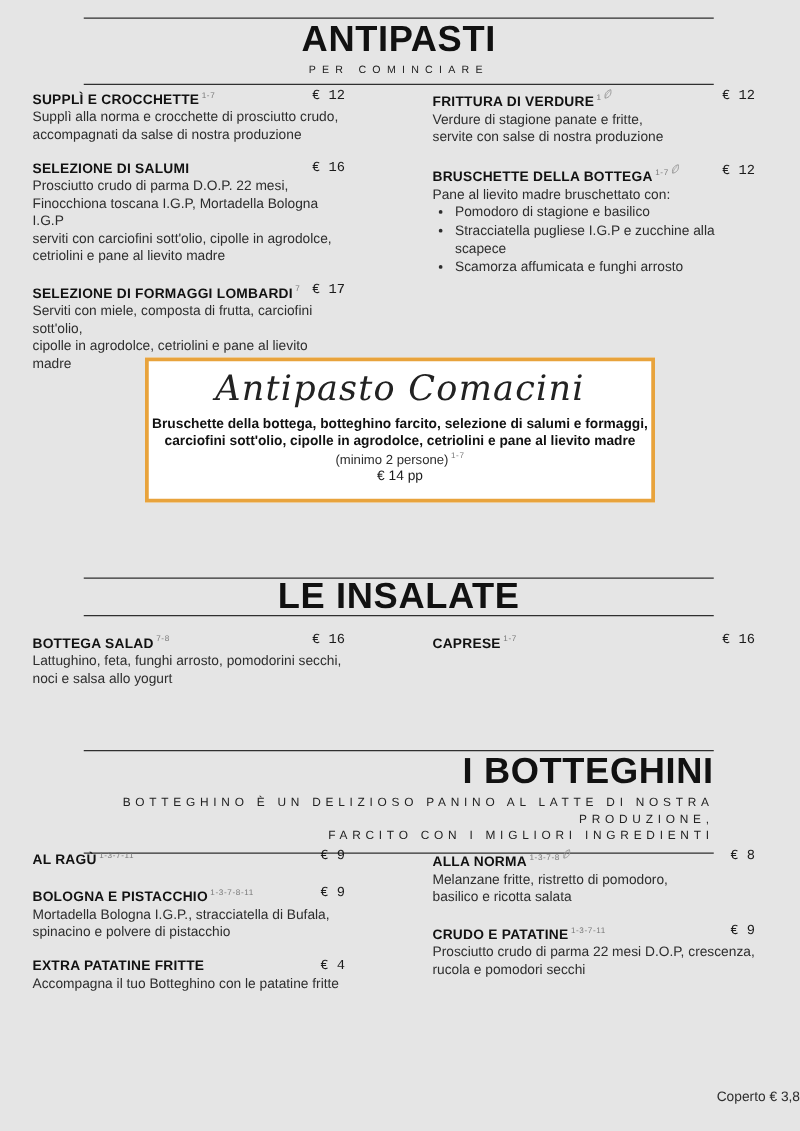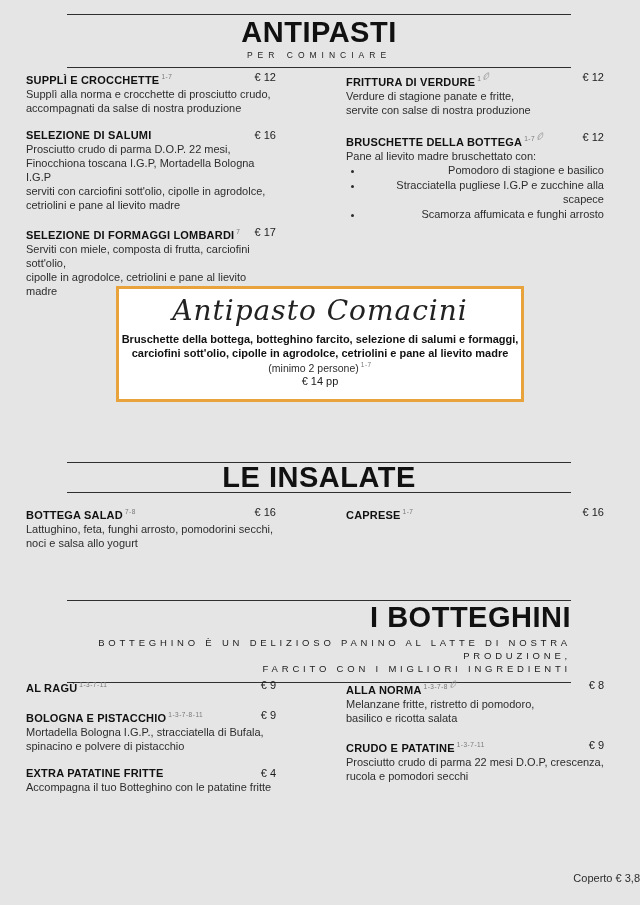--- a/index.html
+++ b/index.html
@@ -36,23 +36,23 @@
     position:absolute; left:26px; width:578px;
     display:flex; column-gap:70px;
   }
   .col-left  { width:250px; }
   .col-right { width:258px; }
   .item { margin-bottom:13px; }
   .item-head { display:flex; justify-content:space-between; align-items:flex-start; line-height:14px; }
   .item-name { font-size:11px; font-weight:700; letter-spacing:.2px; color:#111; }
   .sup { font-size:6.5px; color:#777; vertical-align:5px; letter-spacing:.5px; margin-left:2px; font-weight:400; }
   .leaf { display:inline-block; vertical-align:5px; margin-left:1px; }
-  .price { font-size:11px; color:#1c1c1c; white-space:nowrap; padding-left:6px; }
+  .price { font-size:11px; color:#1c1c1c; white-space:nowrap; padding-left:6px;font-family:Liberation Mono, monospace; }
   .desc { font-size:11px; line-height:14px; color:#2d2d2d; white-space:pre-line; }
-  ul.bullets { margin:0 0 0 6px; padding-left:12px;text-align:right; }
+  ul.bullets { margin:0 0 0 6px; padding-left:12px; }
   ul.bullets li { font-size:11px; line-height:14.5px; color:#2d2d2d; }
   
   .gold-box {
     position:absolute; top:286px; left:116px; width:408px; height:116px;
     border:3px solid #E8A33C; background:#fff; text-align:center;
     padding-top:4px;
   }
   .script-title {
     font-family:"DejaVu Serif", serif; font-style:italic; font-weight:400;
     font-size:28px; line-height:36px; color:#222; letter-spacing:1px;

